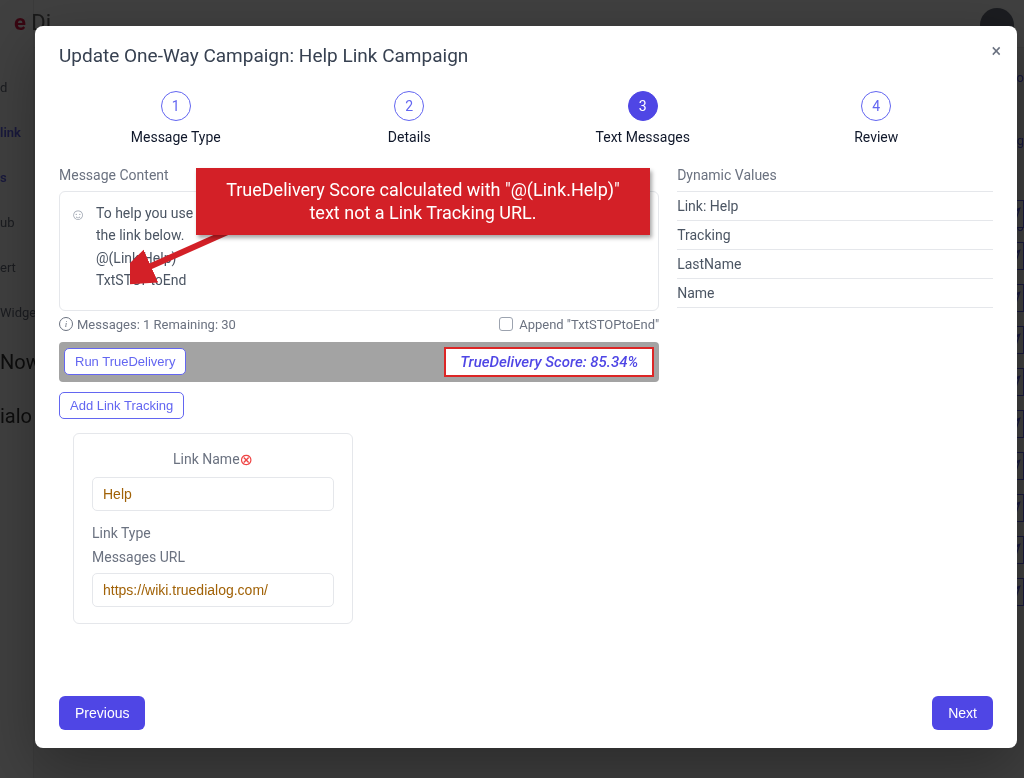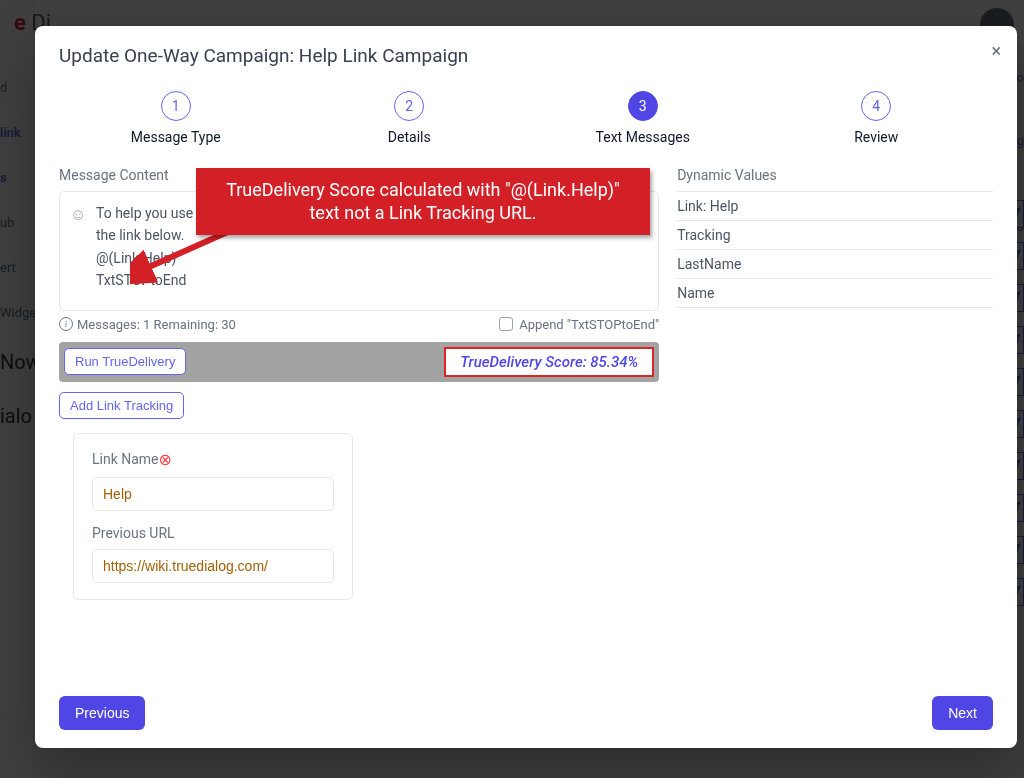--- a/index.html
+++ b/index.html
@@ -46,21 +46,21 @@
   .msg-meta .left { display: flex; align-items: center; gap: 4px;}
   .info-ic { width: 14px; height: 14px; border: 1.2px solid #6b7280; border-radius: 50%; display: inline-flex; align-items: center; justify-content: center; font-size: 9px; font-style: italic; font-family: serif;}
   .chk { width: 14px; height: 14px; border: 1.2px solid #9ca3af; border-radius: 3px; display: inline-block; margin-right: 6px; vertical-align: -2px;}
 
   .run-row { display: flex; align-items: center; margin-top: 10px; background: #a3a3a3; padding: 5px; border-radius: 4px;}
   .btn-outline { border: 1px solid #6366f1; color: #6366f1; background: #fff; border-radius: 5px; padding: 5px 10px; font-size: 13px; cursor: pointer;}
   .score-box { margin-left: auto; border: 2px solid #dc2626; padding: 4px 14px; font-style: italic; color: #4f46e5; font-size: 15px; font-weight: 500; background: #fff;}
   .add-link-btn { margin-top: 10px;}
 
   .link-card { margin-top: 14px; border: 1px solid #e5e7eb; border-radius: 6px; padding: 16px 18px; width: 280px; margin-left: 14px;}
-  .lot { display: flex; align-items: center; justify-content: flex-start; font-size: 14px; color: #6b7280; margin-bottom: 8px;}
+  .lot { display: flex; align-items: center; justify-content: center; font-size: 14px; color: #6b7280; margin-bottom: 8px;}
   .del-ic { color: #ef4444; font-size: 16px; cursor: pointer;}
   .text-input { width: 100%; border: 1px solid #e5e7eb; border-radius: 5px; padding: 8px 10px; font-size: 14px; color: #a16207; margin-bottom: 14px;}
   .radio-row { display: flex; gap: 18px; align-items: center; margin-bottom: 16px; font-size: 14px; color: #6b7280;}
   .radio { width: 16px; height: 16px; border: 2px solid #4f46e5; border-radius: 50%; display: inline-flex; align-items: center; justify-content: center;}
   .radio.sel::after { content: ""; width: 8px; height: 8px; background: #4f46e5; border-radius: 50%;}
   .radio.unsel { border-color: #9ca3af;}
 
   .dv-list .row { border-bottom: 1px solid #e5e7eb; padding: 6px 0; font-size: 14px; color: #4b5563;}
   .dv-list .row:first-child { border-top: 1px solid #e5e7eb;}
 
@@ -201,21 +201,22 @@
       </div>
 
       <button class="btn-outline add-link-btn">Add Link Tracking</button>
 
       <div class="link-card">
         <div class="lot">
           <span>Link Name</span>
           <span class="del-ic">⊗</span>
         </div>
         <input class="text-input" value="Help" style="">
-        <div class="section-label" style="margin-bottom:8px">Previous URL</div>
+        <div class="section-label" style="margin-bottom:8px">Link Type</div>
+        <div class="section-label" style="margin-bottom:8px">Messages URL</div>
         <input class="text-input" style="margin-bottom: 0px;" value="https://wiki.truedialog.com/">
       </div>
     </div>
 
     <div class="right-col">
       <span class="section-label">Dynamic Values</span>
       <div class="dv-list">
         <div class="row">Link: Help</div>
         <div class="row">Tracking</div>
         <div class="row">LastName</div>

